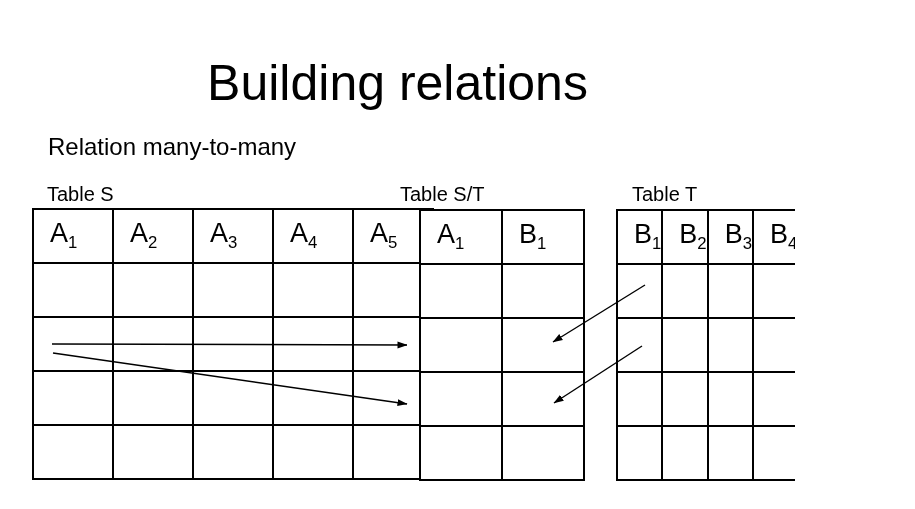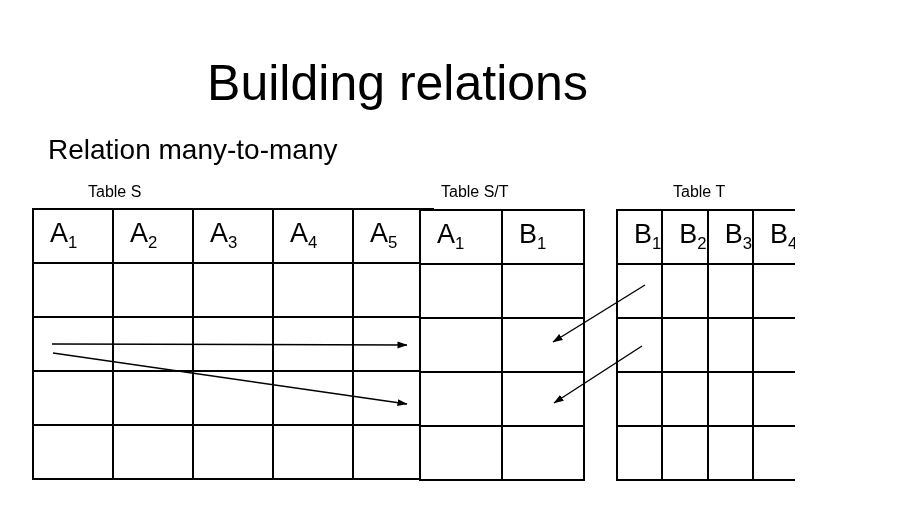--- a/index.html
+++ b/index.html
@@ -19,29 +19,28 @@
     width: 100%;
     text-align: center;
     font-size: 50px;
     font-weight: 400;
     line-height: 1.1;
   }
   .subtitle {
     position: absolute;
     left: 48px;
     top: 133px;
-    font-size: 28px;
+    font-size: 24px;
     line-height: 1.2;
   }
   .tbl-label {
     position: absolute;
     top: 182px;
-    font-size: 16px;
+    font-size: 20px;
     line-height: 1.2;
-    margin-left: 41px;
   }
   #label-s  { left: 47px;  }
   #label-st { left: 400px; }
   #label-t  { left: 632px; }
 
   table.tbl {
     position: absolute;
     border-collapse: collapse;
     table-layout: fixed;
     background: #fff;

